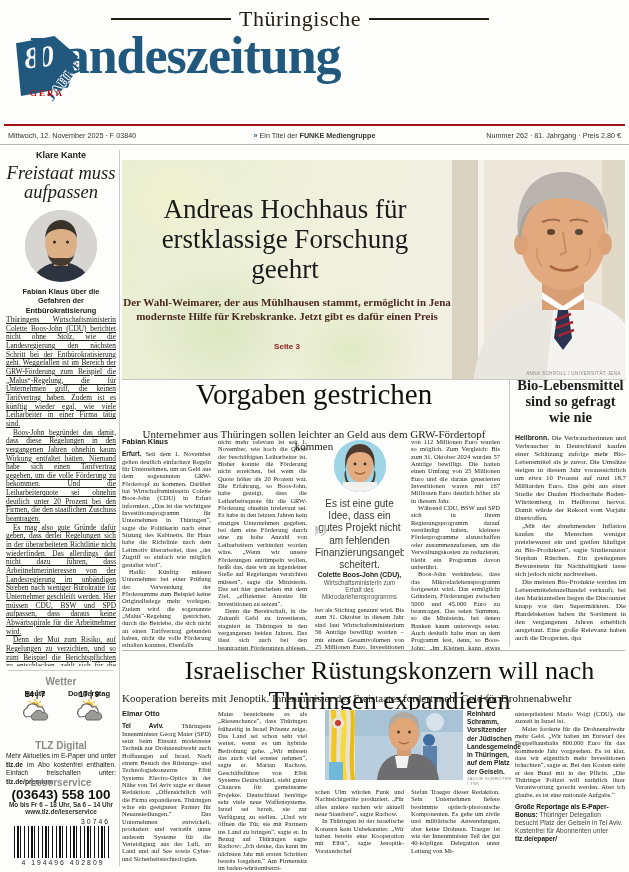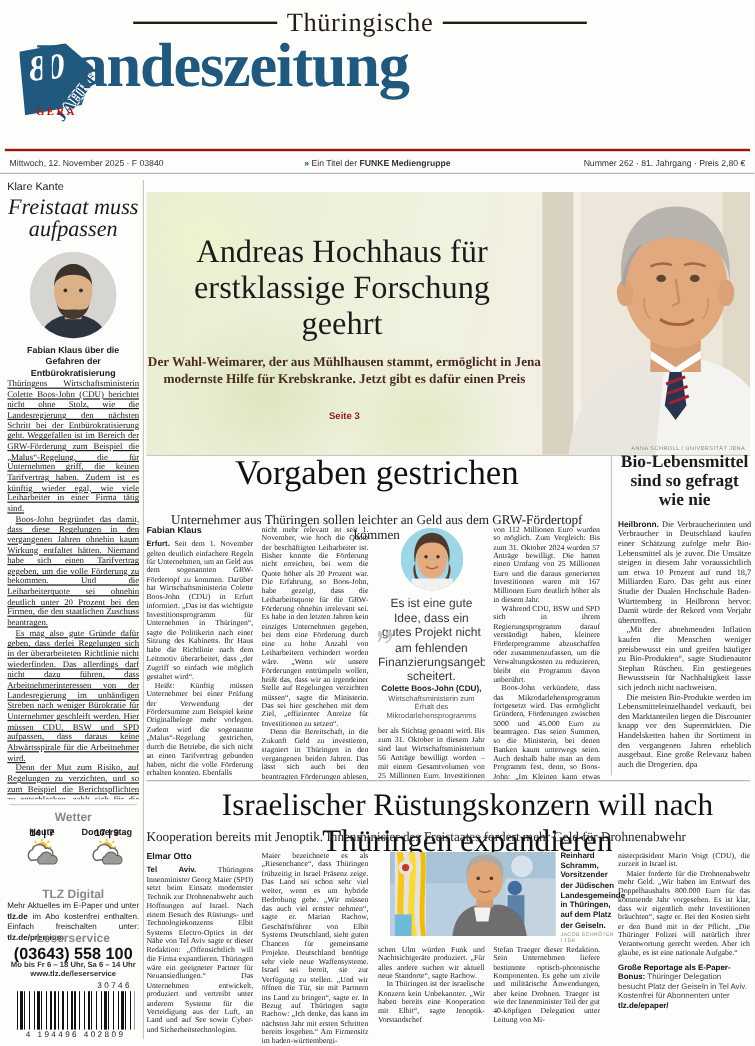--- a/index.html
+++ b/index.html
@@ -25,21 +25,21 @@
   .date-strip{position:absolute;left:8px;right:8px;top:129px;height:13px;font-size:7.2px;color:#333;}
   .date-strip .l{position:absolute;left:0;top:2px;}
   .date-strip .c{position:absolute;left:0;right:0;top:2px;text-align:center;}
   .date-strip .r{position:absolute;right:0;top:2px;}
   .chev{color:#21587e;font-weight:bold;}
   .rule-gray{position:absolute;left:0px;right:0px;top:144px;height:1px;background:#b5b5b0;}
 
   
   .leftcol{position:absolute;left:6px;top:150px;width:110px;height:722px;}
   .vrule-left{position:absolute;left:119px;top:150px;width:1px;height:716px;background:#c9c9c4;}
-  .op-kicker{font-size:9px;font-weight:normal;text-align:left;}
+  .op-kicker{font-size:9px;font-weight:bold;text-align:center;}
   .op-head{font-size:18.5px;font-style:italic;text-align:center;line-height:1.05;margin-top:4px;}
   .op-photo{position:absolute;left:19px;top:60px;width:72px;height:72px;border-radius:50%;overflow:hidden;background:#d6d5d2;}
   .op-caption{position:absolute;left:0;top:137px;width:110px;font-size:7.4px;font-weight:bold;text-align:center;line-height:1.25;}
   .op-body{position:absolute;left:0;top:166px;width:110px;height:350px;overflow:hidden;
            font-size:7.35px;line-height:1.18;text-align:justify;}
   .op-body p{margin:0;text-decoration:underline;}
   .op-body p+p{text-indent:7px;}
   .lc-div{position:absolute;left:2px;right:2px;top:520px;height:1px;background:#cfcfca;}
   .w-title{position:absolute;left:0;top:526px;width:110px;text-align:center;font-size:10px;font-weight:bold;color:#8a8a8a;}
   .w-day{position:absolute;top:539px;width:54px;text-align:center;font-size:7.6px;font-weight:bold;}

